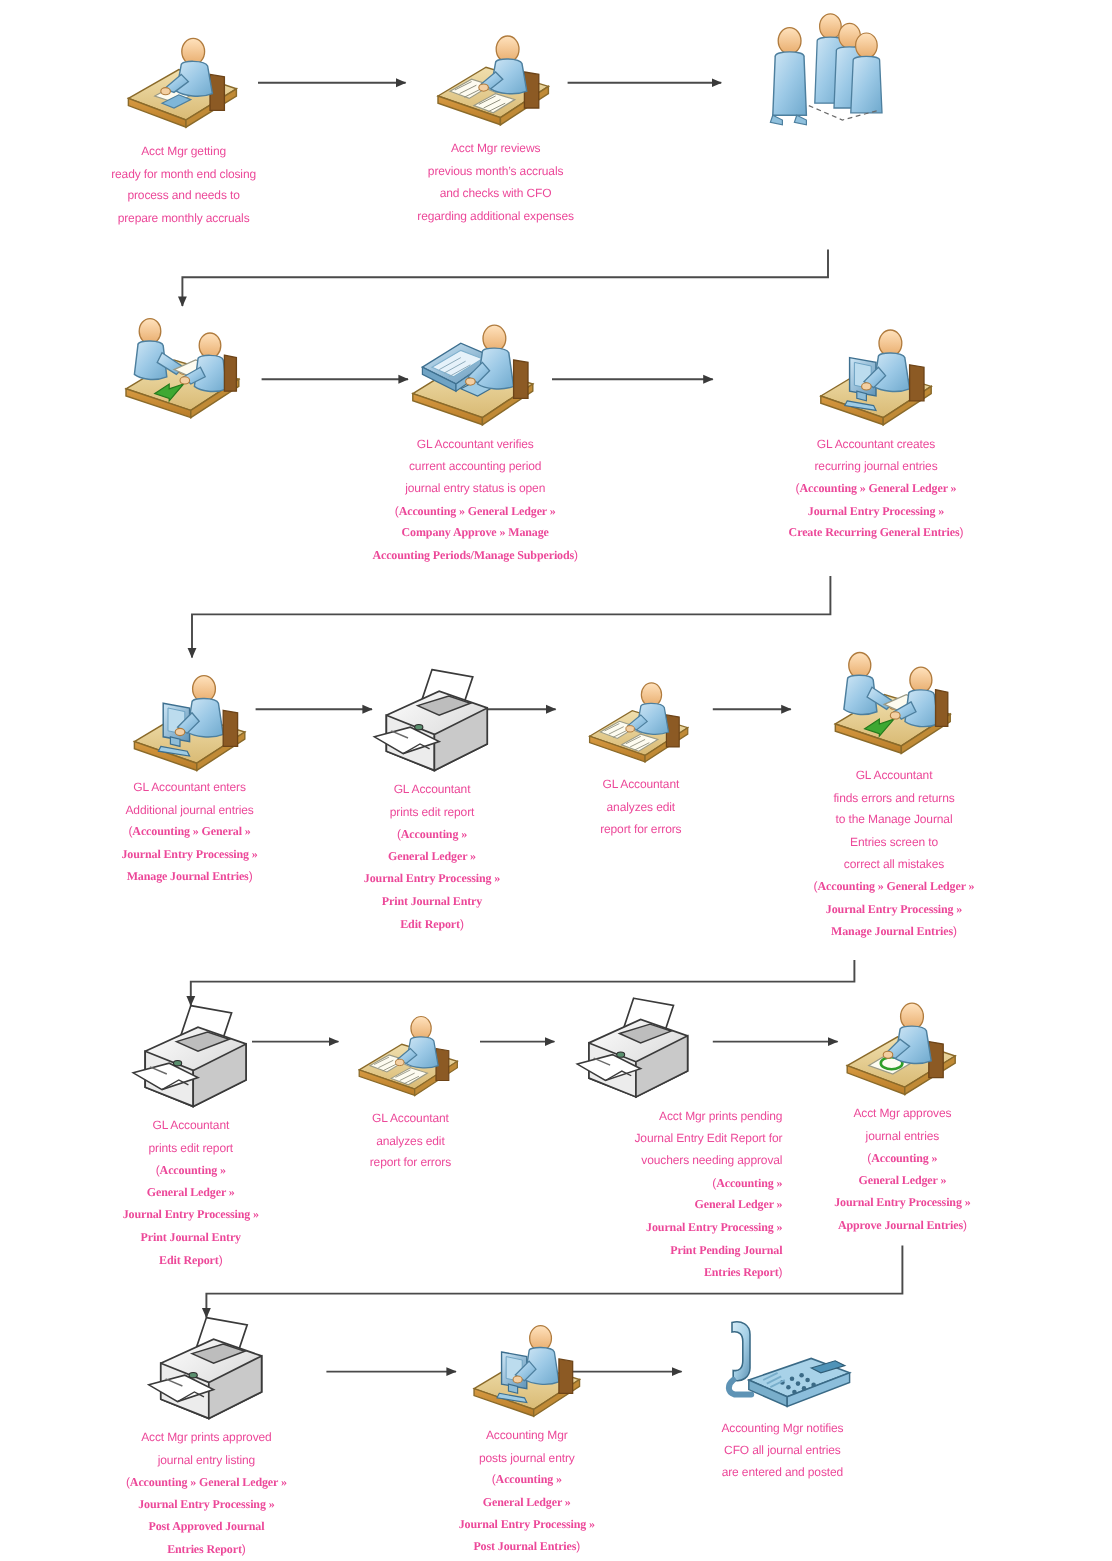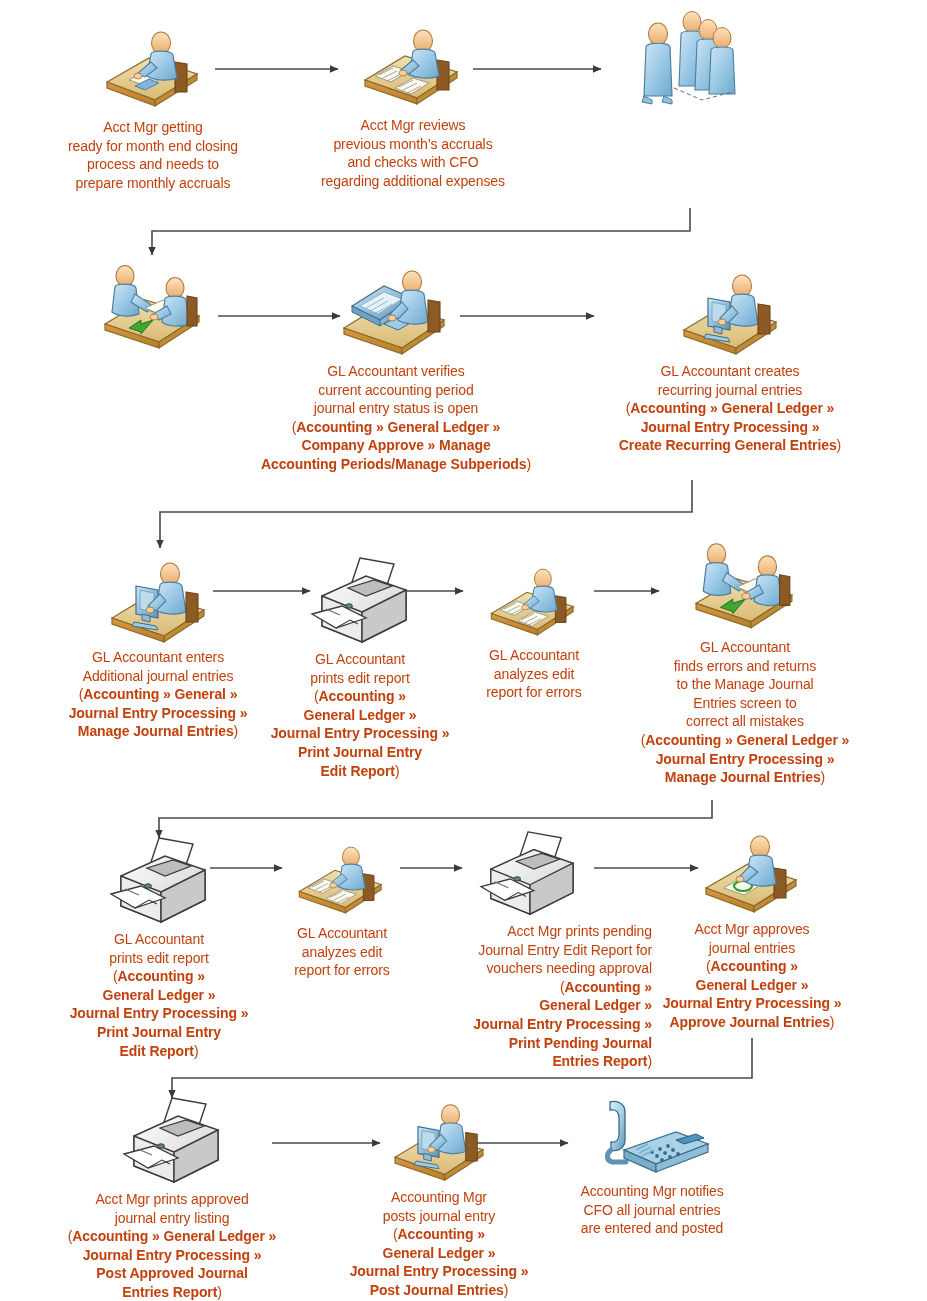--- a/index.html
+++ b/index.html
@@ -25,28 +25,28 @@
     text-align:center;
     box-sizing:border-box;
   }
   .node .icon-wrap{
     display:block;
     margin:0 auto;
     line-height:0;
   }
   .node .caption{
     display:block;
-    font-size:14px;
+    font-size:10px;
     line-height:18.6px;
-    color:#c2410c;
+    color:#ec4899;
     margin-top:4px;
     white-space:pre-line;
     letter-spacing:-0.1px;
   }
-  .node .caption b{font-weight:bold;}
+  .node .caption b{font-weight:bold;font-family:Liberation Serif, serif;}
   
   svg.ico{display:block;margin:0 auto;overflow:visible;}
 </style>
 </head>
 <body>
 
 <div id="page">
 
   <svg id="connectors" viewBox="0 0 927 1301" width="927" height="1301">
     <defs>

